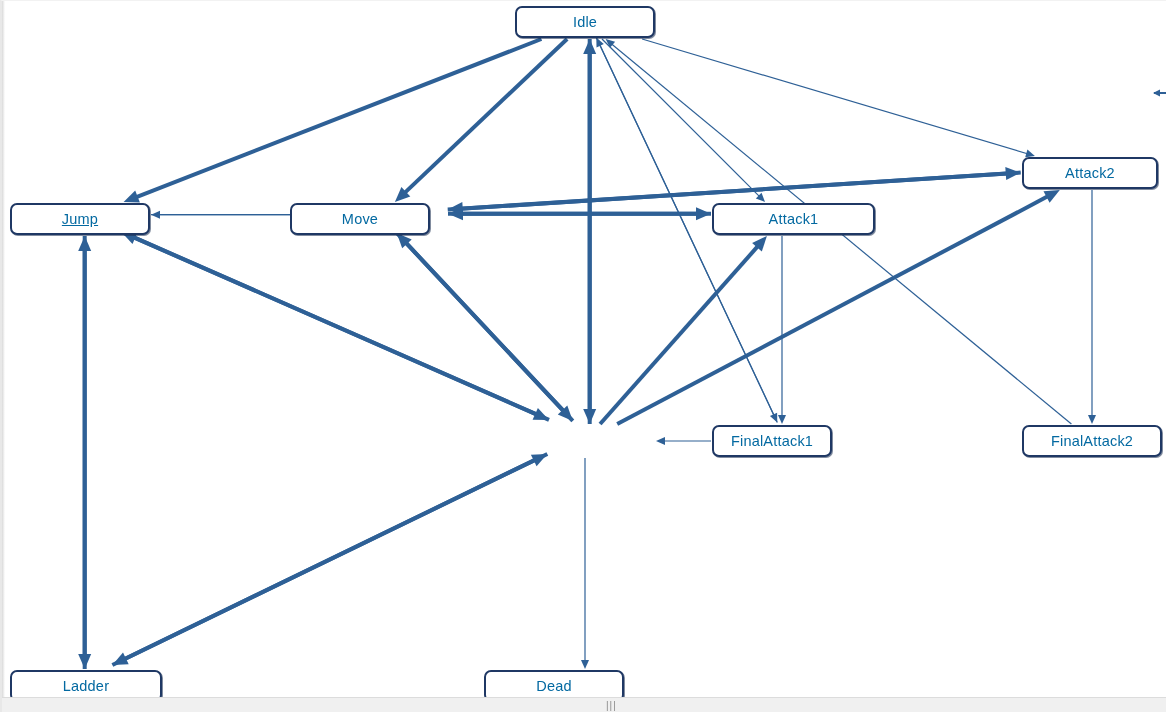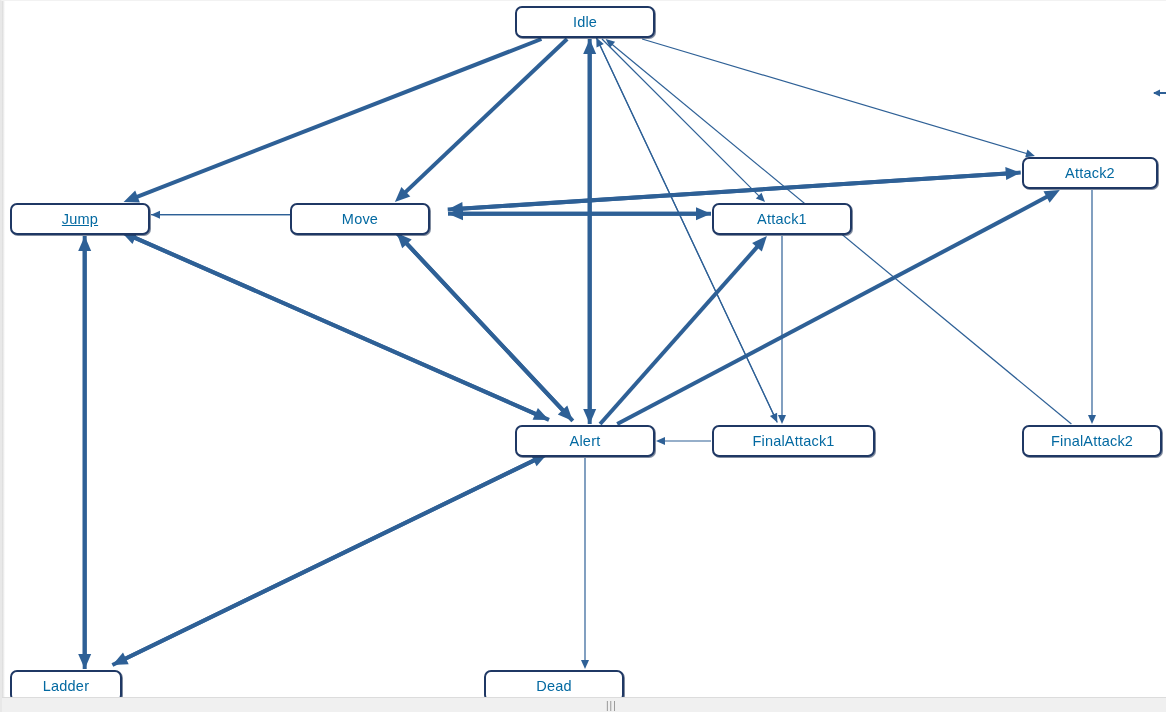--- a/index.html
+++ b/index.html
@@ -158,31 +158,28 @@
     </div>
     <div class="node" style="left: 1020px; top: 156px; width: 136px; height: 32px;">
       <span>Attack2</span>
     </div>
     <div class="node" style="left: 8px; top: 202px; width: 140px; height: 32px; text-decoration: underline;">
       <span>Jump</span>
     </div>
     <div class="node" style="left: 288px; top: 202px; width: 140px; height: 32px;">
       <span>Move</span>
     </div>
-    <div class="node" style="left: 710px; top: 202px; width: 140px; height: 32px;">
+    <div class="node" style="left: 710px; top: 202px; width: 163px; height: 32px;">
       <span>Attack1</span>
     </div>
-    <div class="node" style="left: 513px; top: 424px; width: 140px; height: 32px;">
-      <span>Alert</span>
-    </div>
-    <div class="node" style="left: 710px; top: 424px; width: 163px; height: 32px;">
+    <div class="node" style="left: 710px; top: 424px; width: 120px; height: 32px;">
       <span>FinalAttack1</span>
     </div>
     <div class="node" style="left: 1020px; top: 424px; width: 140px; height: 32px; justify-content: center;">
       <span>FinalAttack2</span>
     </div>
-    <div class="node" style="left: 8px; top: 669px; width: 112px; height: 32px;">
+    <div class="node" style="left: 8px; top: 669px; width: 152px; height: 32px;">
       <span>Ladder</span>
     </div>
     <div class="node" style="left: 482px; top: 669px; width: 140px; height: 32px;">
       <span>Dead</span>
     </div>
   </div>
 
 </body></html>

